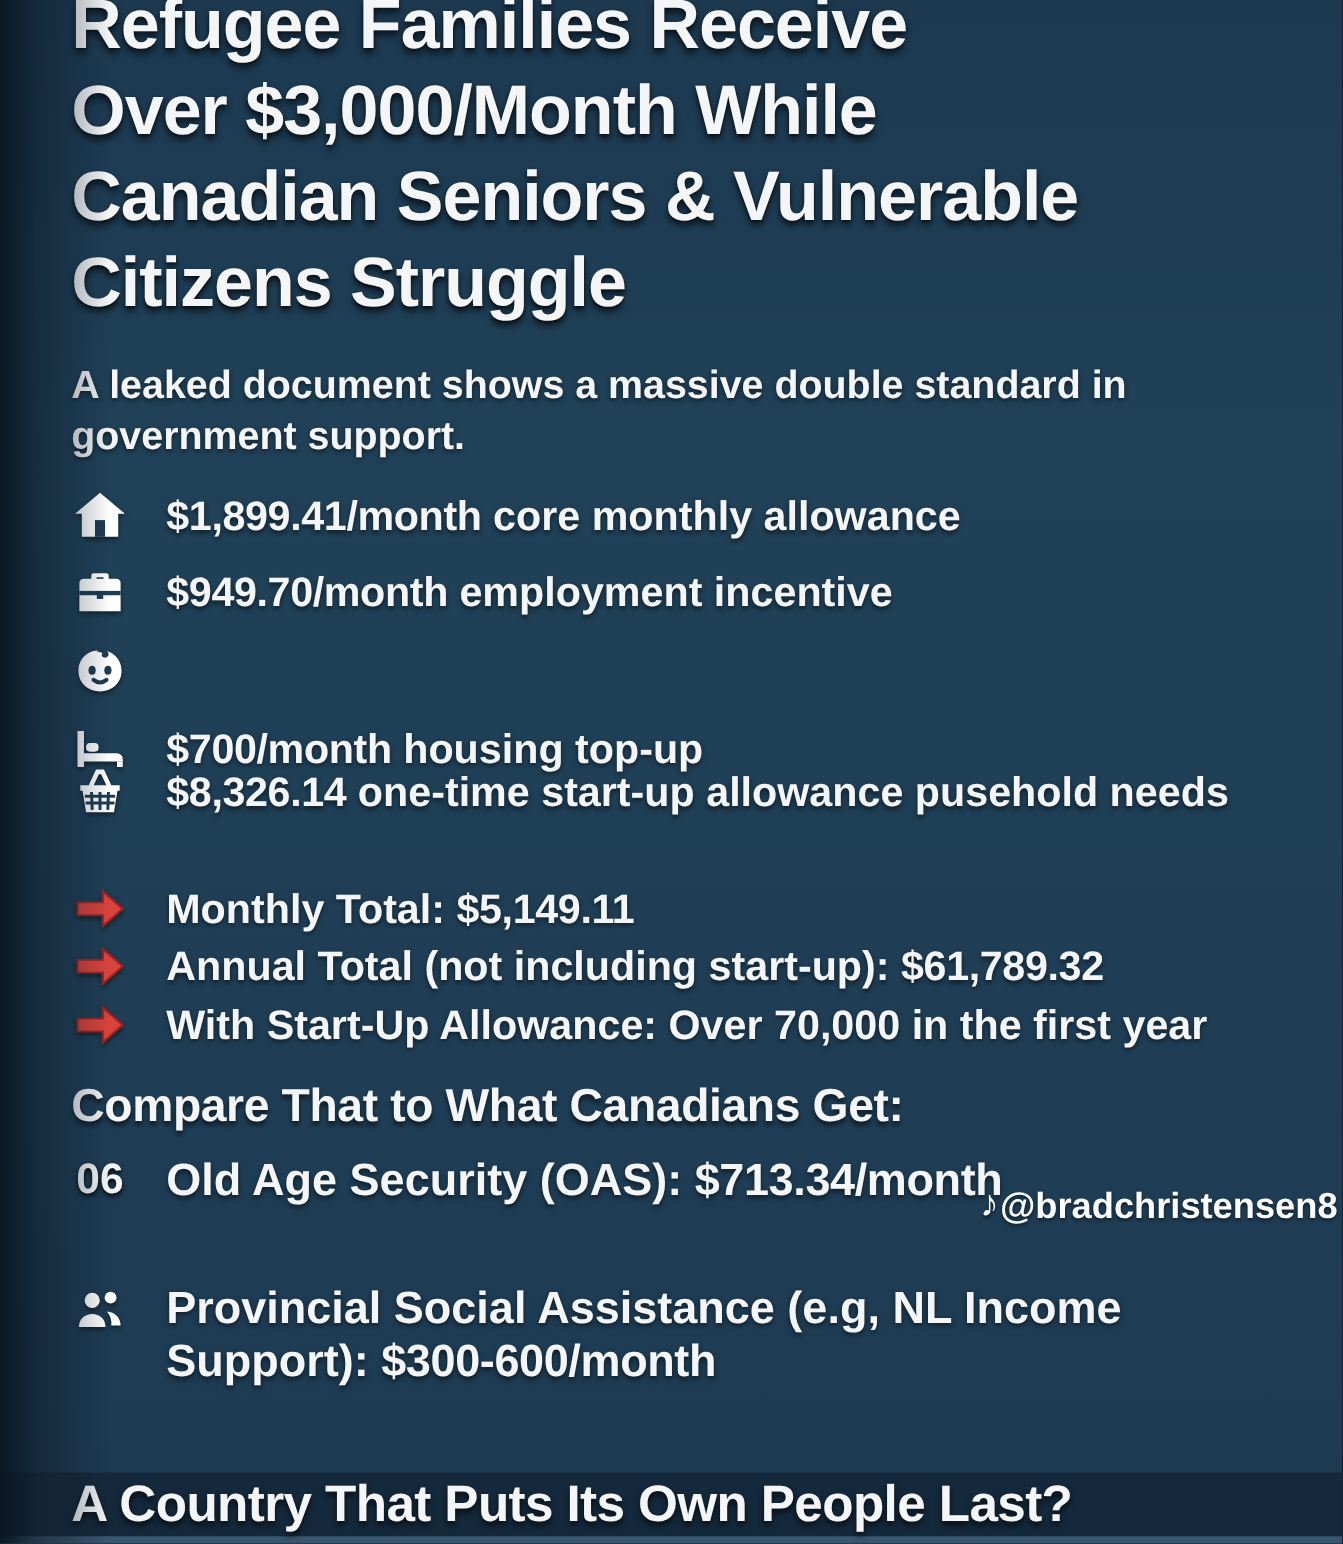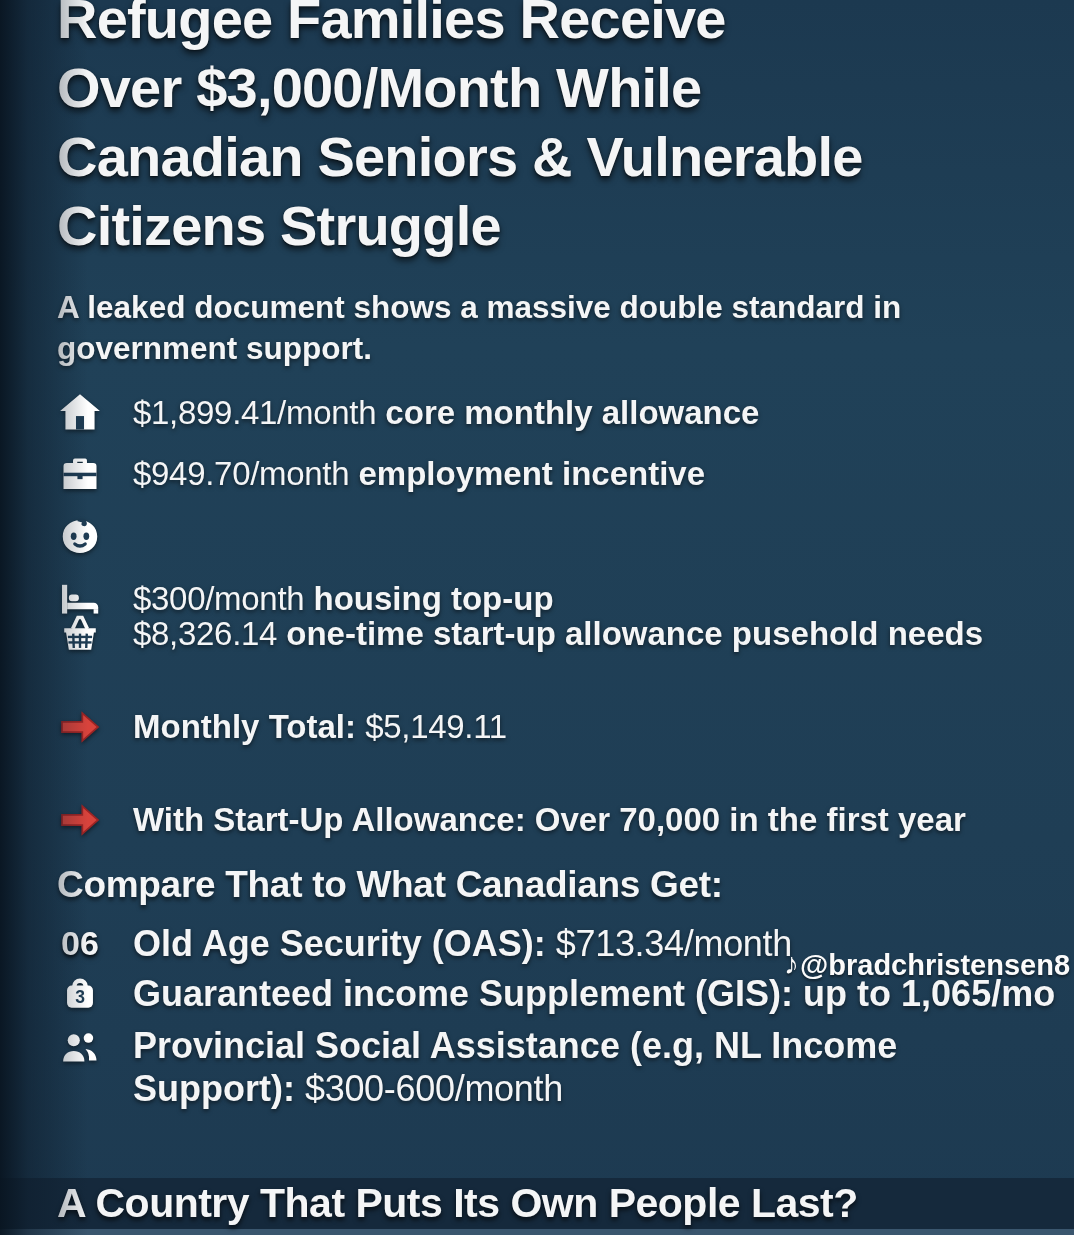--- a/index.html
+++ b/index.html
@@ -30,21 +30,21 @@
   .row{position:absolute;left:55px;display:flex;align-items:center;z-index:2;}
   .row.toprow{align-items:flex-start;justify-content:flex-end;}
   .icon{
     width:50px;min-width:50px;display:flex;justify-content:center;align-items:center;
     filter:drop-shadow(0 2px 2px rgba(0,0,0,.5));
   }
   .txt{
     margin-left:28px;font-size:33px;font-weight:700;white-space:nowrap;
     text-shadow:0 2px 4px rgba(0,0,0,.55);
   }
-  .txt .amt{font-weight:400;letter-spacing:-.3px;}
+  .txt .amt{font-weight:700;letter-spacing:-.3px;}
   .cad .txt{font-size:36px;line-height:43px;}
   .cad.wrap .txt{white-space:normal;width:880px;}
   .num-icon{
     font-size:34px;font-weight:800;letter-spacing:0;
     text-shadow:0 2px 3px rgba(0,0,0,.55);
   }
   .compare-heading{
     position:absolute;left:57px;top:864px;margin:0;z-index:2;
     font-size:37px;font-weight:800;letter-spacing:-.3px;
     text-shadow:0 3px 4px rgba(0,0,0,.6);
@@ -117,21 +117,21 @@
 
   <div class="row" style="top:576px">
     <span class="icon">
       <svg width="46" height="46" viewBox="0 0 24 24">
         <rect x="2.6" y="4.6" width="2.7" height="15" fill="#fff"></rect>
         <rect x="6.2" y="9.6" width="5.2" height="3.6" rx="1.6" fill="#fff"></rect>
         <path fill="#fff" d="M5.3 13.9h13.8a2.4 2.4 0 0 1 2.4 2.4v1H5.3z"></path>
         <rect x="19.1" y="17.3" width="2.4" height="2.3" fill="#fff"></rect>
       </svg>
     </span>
-    <span class="txt"><span class="amt">$300/month</span><span> housing top-up</span></span>
+    <span class="txt"><span class="amt">$700/month</span><span> housing top-up</span></span>
   </div>
 
   <div class="row" style="top:612px">
     <span class="icon">
       <svg width="44" height="44" viewBox="0 0 24 24">
         <path d="M8 9.2 10.9 3h2.2L16 9.2" stroke="#fff" stroke-width="2" fill="none"></path>
         <path fill="#fff" d="M3.4 8.8h17.2v2.4h-1l-1.5 9.4H5.9l-1.5-9.4h-1z"></path>
         <g stroke="#1e3c54" stroke-width="1.3">
           <line x1="8.3" y1="11.8" x2="8.6" y2="19.6"></line>
           <line x1="12" y1="11.8" x2="12" y2="19.6"></line>
@@ -146,49 +146,47 @@
 
   <div class="row" style="top:704px">
     <span class="icon">
       <svg width="46" height="46" viewBox="0 0 24 24">
         <path d="M2.6 9.3h10.6V4.8L21.4 12l-8.2 7.2v-4.5H2.6z" fill="#d8433c" stroke="#9c2424" stroke-width=".9"></path>
       </svg>
     </span>
     <span class="txt"><span>Monthly Total: </span><span class="amt">$5,149.11</span></span>
   </div>
 
+  <div class="row" style="top:750px">
+    <span class="icon">
+      <svg width="46" height="46" viewBox="0 0 24 24">
+        <path d="M2.6 9.3h10.6V4.8L21.4 12l-8.2 7.2v-4.5H2.6z" fill="#d8433c" stroke="#9c2424" stroke-width=".9"></path>
+      </svg>
+    </span>
+    <span class="txt"><span>Annual Total (not including start-up): </span><span class="amt">$61,789.32</span></span>
+  </div>
 
   <div class="row" style="top:797px">
     <span class="icon">
       <svg width="46" height="46" viewBox="0 0 24 24">
         <path d="M2.6 9.3h10.6V4.8L21.4 12l-8.2 7.2v-4.5H2.6z" fill="#d8433c" stroke="#9c2424" stroke-width=".9"></path>
       </svg>
     </span>
     <span class="txt"><span>With Start-Up Allowance: Over 70,000 in the first year</span><span class="amt"></span></span>
   </div>
 
   <h2 class="compare-heading">Compare That to What Canadians Get:</h2>
 
   <div class="row cad" style="top:922px">
     <span class="icon">
       <span class="num-icon">06</span>
     </span>
     <span class="txt"><span>Old Age Security (OAS): </span><span class="amt">$713.34/month</span></span>
   </div>
 
-  <div class="row cad" style="top:972px">
-    <span class="icon">
-      <svg width="42" height="42" viewBox="0 0 24 24">
-        <path d="M8.8 7.6a3.2 3.2 0 0 1 6.4 0" stroke="#fff" stroke-width="2.6" fill="none"></path>
-        <rect x="4.6" y="7.2" width="14.8" height="12.6" rx="2.6" fill="#fff"></rect>
-        <text x="12" y="17.1" font-size="10" font-weight="bold" fill="#1e3c54" text-anchor="middle" font-family="Liberation Sans, DejaVu Sans, sans-serif">3</text>
-      </svg>
-    </span>
-    <span class="txt"><span>Guaranteed income Supplement (GIS): up to 1,065/mo</span><span class="amt"></span></span>
-  </div>
 
   <div class="row cad wrap toprow" style="top:1024px">
     <span class="icon" style="margin-top:2px">
       <svg width="44" height="44" viewBox="0 0 24 24" fill="#fff">
         <circle cx="8.6" cy="7.8" r="3.3"></circle>
         <path d="M2.8 19.4c0-3.6 2.6-5.7 5.8-5.7s5.8 2.1 5.8 5.7z"></path>
         <circle cx="16.6" cy="6.6" r="2.6"></circle>
         <path d="M15 12.6c3.4.3 6 2.6 6 6.2h-4.1a7.9 7.9 0 0 0-1.9-6.2z"></path>
       </svg>
     </span>

